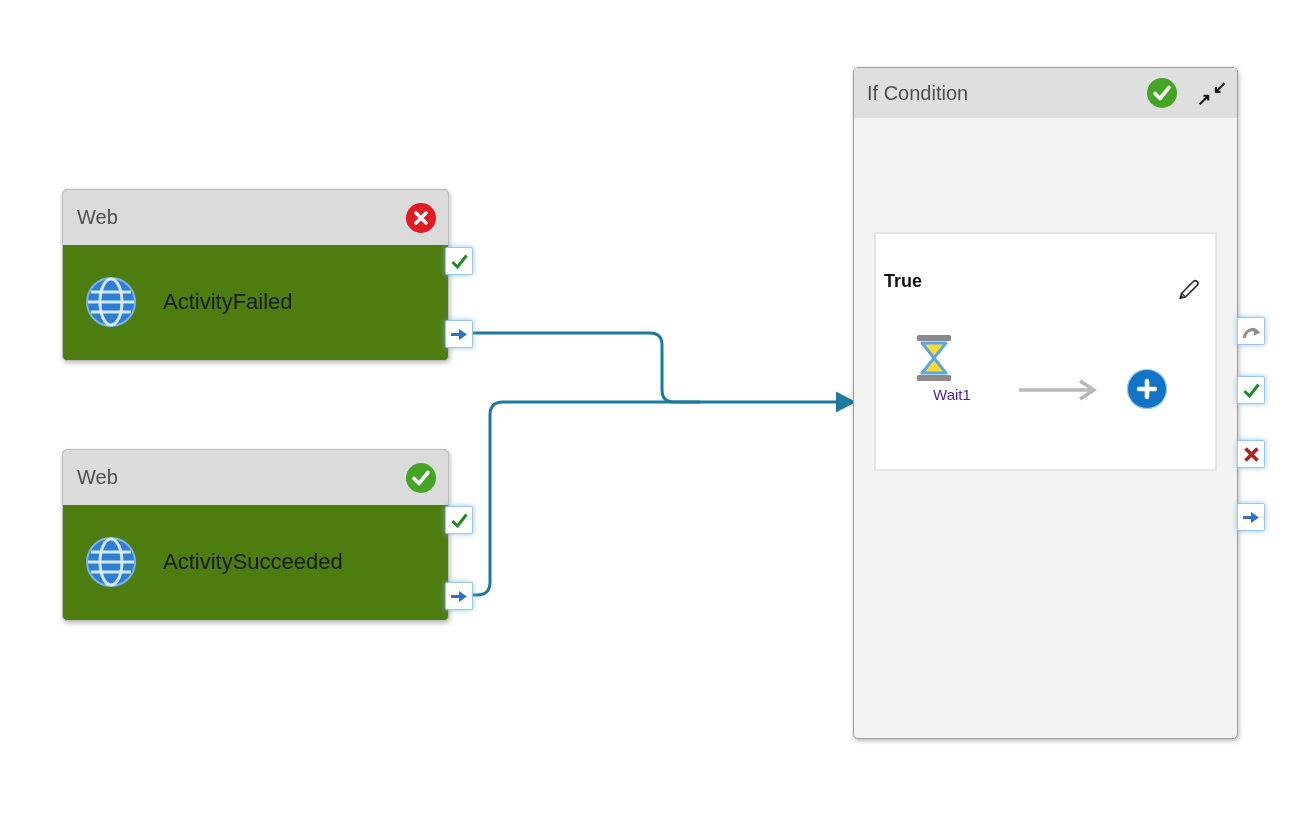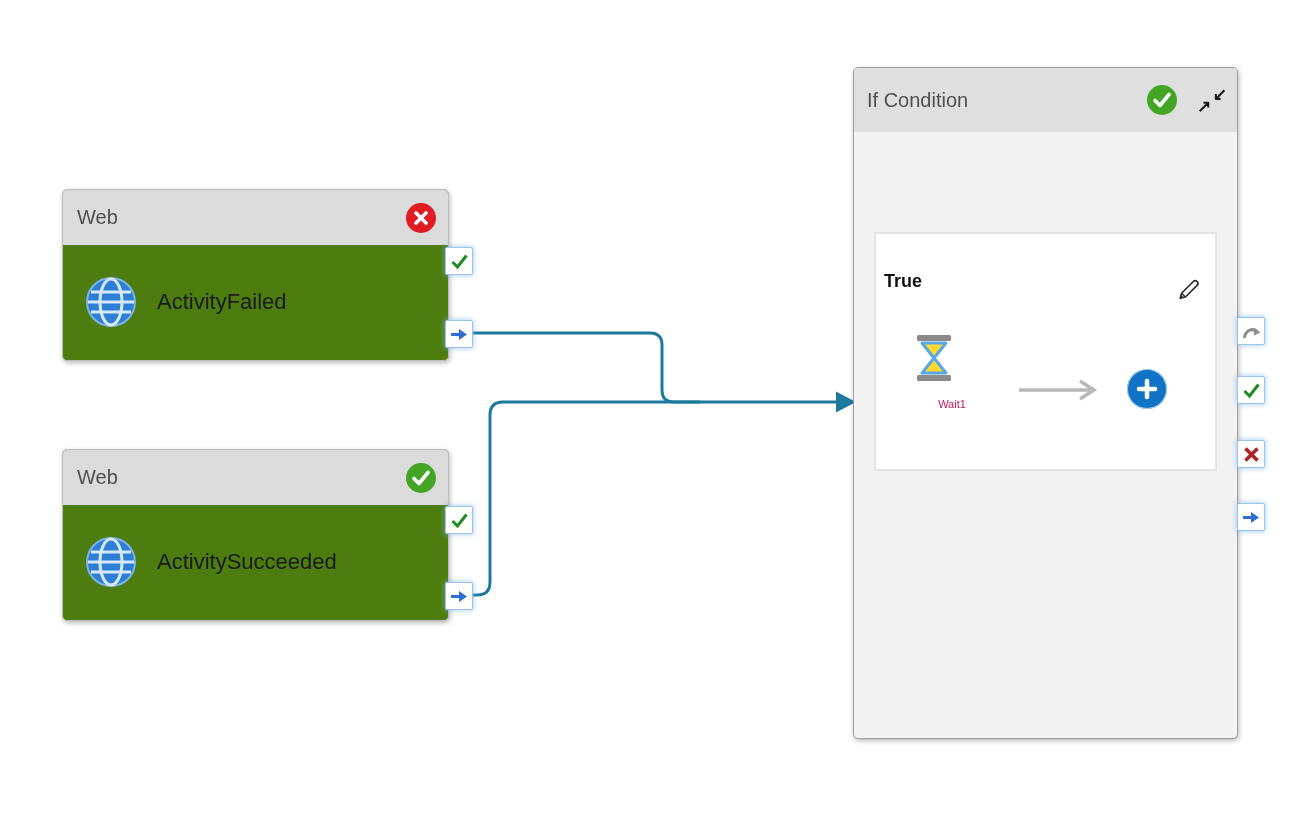--- a/index.html
+++ b/index.html
@@ -10,45 +10,45 @@
   svg{display:block}
   .wires{position:absolute;left:0;top:0;z-index:0;pointer-events:none;}
 
   
   .node{position:absolute;border-radius:5px;box-shadow:1px 2px 5px rgba(0,0,0,.28);z-index:2;}
   .web-node{width:385px;height:170px;background:#4d7c0f;border:1px solid #bdbdbd;}
   .node-header{height:55px;background:#dbdbdb;display:flex;align-items:center;
     padding:0 12px 0 14px;border-radius:4px 4px 0 0;}
   .node-type{font-size:20px;color:#4f4f4f;}
   .hdr-right{margin-left:auto;display:flex;align-items:center;gap:10px;}
-  .node-body{height:114px;display:flex;align-items:center;padding-left:22px;gap:20px;}
+  .node-body{height:114px;display:flex;align-items:center;padding-left:22px;gap:26px;}
   .node-name{font-size:22px;color:#1a1a1a;}
 
   
   .if-node{left:853px;top:67px;width:383px;height:670px;background:#f3f3f3;border:1px solid #9e9e9e;}
-  .if-header{height:64px;background:#dfdfdf;display:flex;align-items:center;
+  .if-header{height:50px;background:#dfdfdf;display:flex;align-items:center;
     padding:0 10px 0 13px;border-radius:4px 4px 0 0;}
   .if-title{position:absolute;left:22px;top:71px;display:flex;align-items:center;gap:18px;}
   .collapse-btn{position:relative;width:30px;height:27px;margin-left:10px;cursor:pointer;}
   .collapse-btn span{position:absolute;font-size:17px;font-weight:bold;color:#1a1a1a;line-height:1;}
   .collapse-btn .c-dl{right:0;top:-1px;}
   .collapse-btn .c-ur{left:0;bottom:-1px;}
 
   .panel{position:absolute;left:20px;width:339px;height:235px;background:#ffffff;border:2px solid #e4e4e4;}
   .panel-true{top:164px;}
   .panel-false{top:407px;}
   .branch-label{position:absolute;left:8px;font-size:18px;font-weight:bold;color:#111;}
   .panel-true .branch-label{top:37px;}
   .panel-false .branch-label{top:56px;}
   .pencil{position:absolute;left:299px;width:27px;height:27px;cursor:pointer;}
   .panel-true .pencil{top:42px;}
   .panel-false .pencil{top:61px;}
 
   .wait-activity{position:absolute;left:40px;top:101px;width:72px;text-align:center;cursor:pointer;}
-  .wait-name{display:block;margin-top:17px;font-size:11px;color:#be185d;}
+  .wait-name{display:block;margin-top:5px;font-size:15px;color:#4c1d95;}
   .true-arrow{position:absolute;left:142px;top:145px;}
   .add-btn{position:absolute;width:40px;height:40px;border-radius:50%;background:#1173c5;
     display:flex;align-items:center;justify-content:center;cursor:pointer;box-shadow:0 0 0 1px rgba(255,255,255,.6) inset;}
   .panel-true .add-btn{left:251px;top:135px;}
   .panel-false .add-btn{left:29px;top:134px;}
 
   
   .port{position:absolute;width:26px;height:26px;background:#fff;border:1px solid #9cc3e8;
     border-radius:2px;box-shadow:0 0 5px 1px rgba(125,180,230,.55);
     display:flex;align-items:center;justify-content:center;z-index:3;cursor:pointer;}

